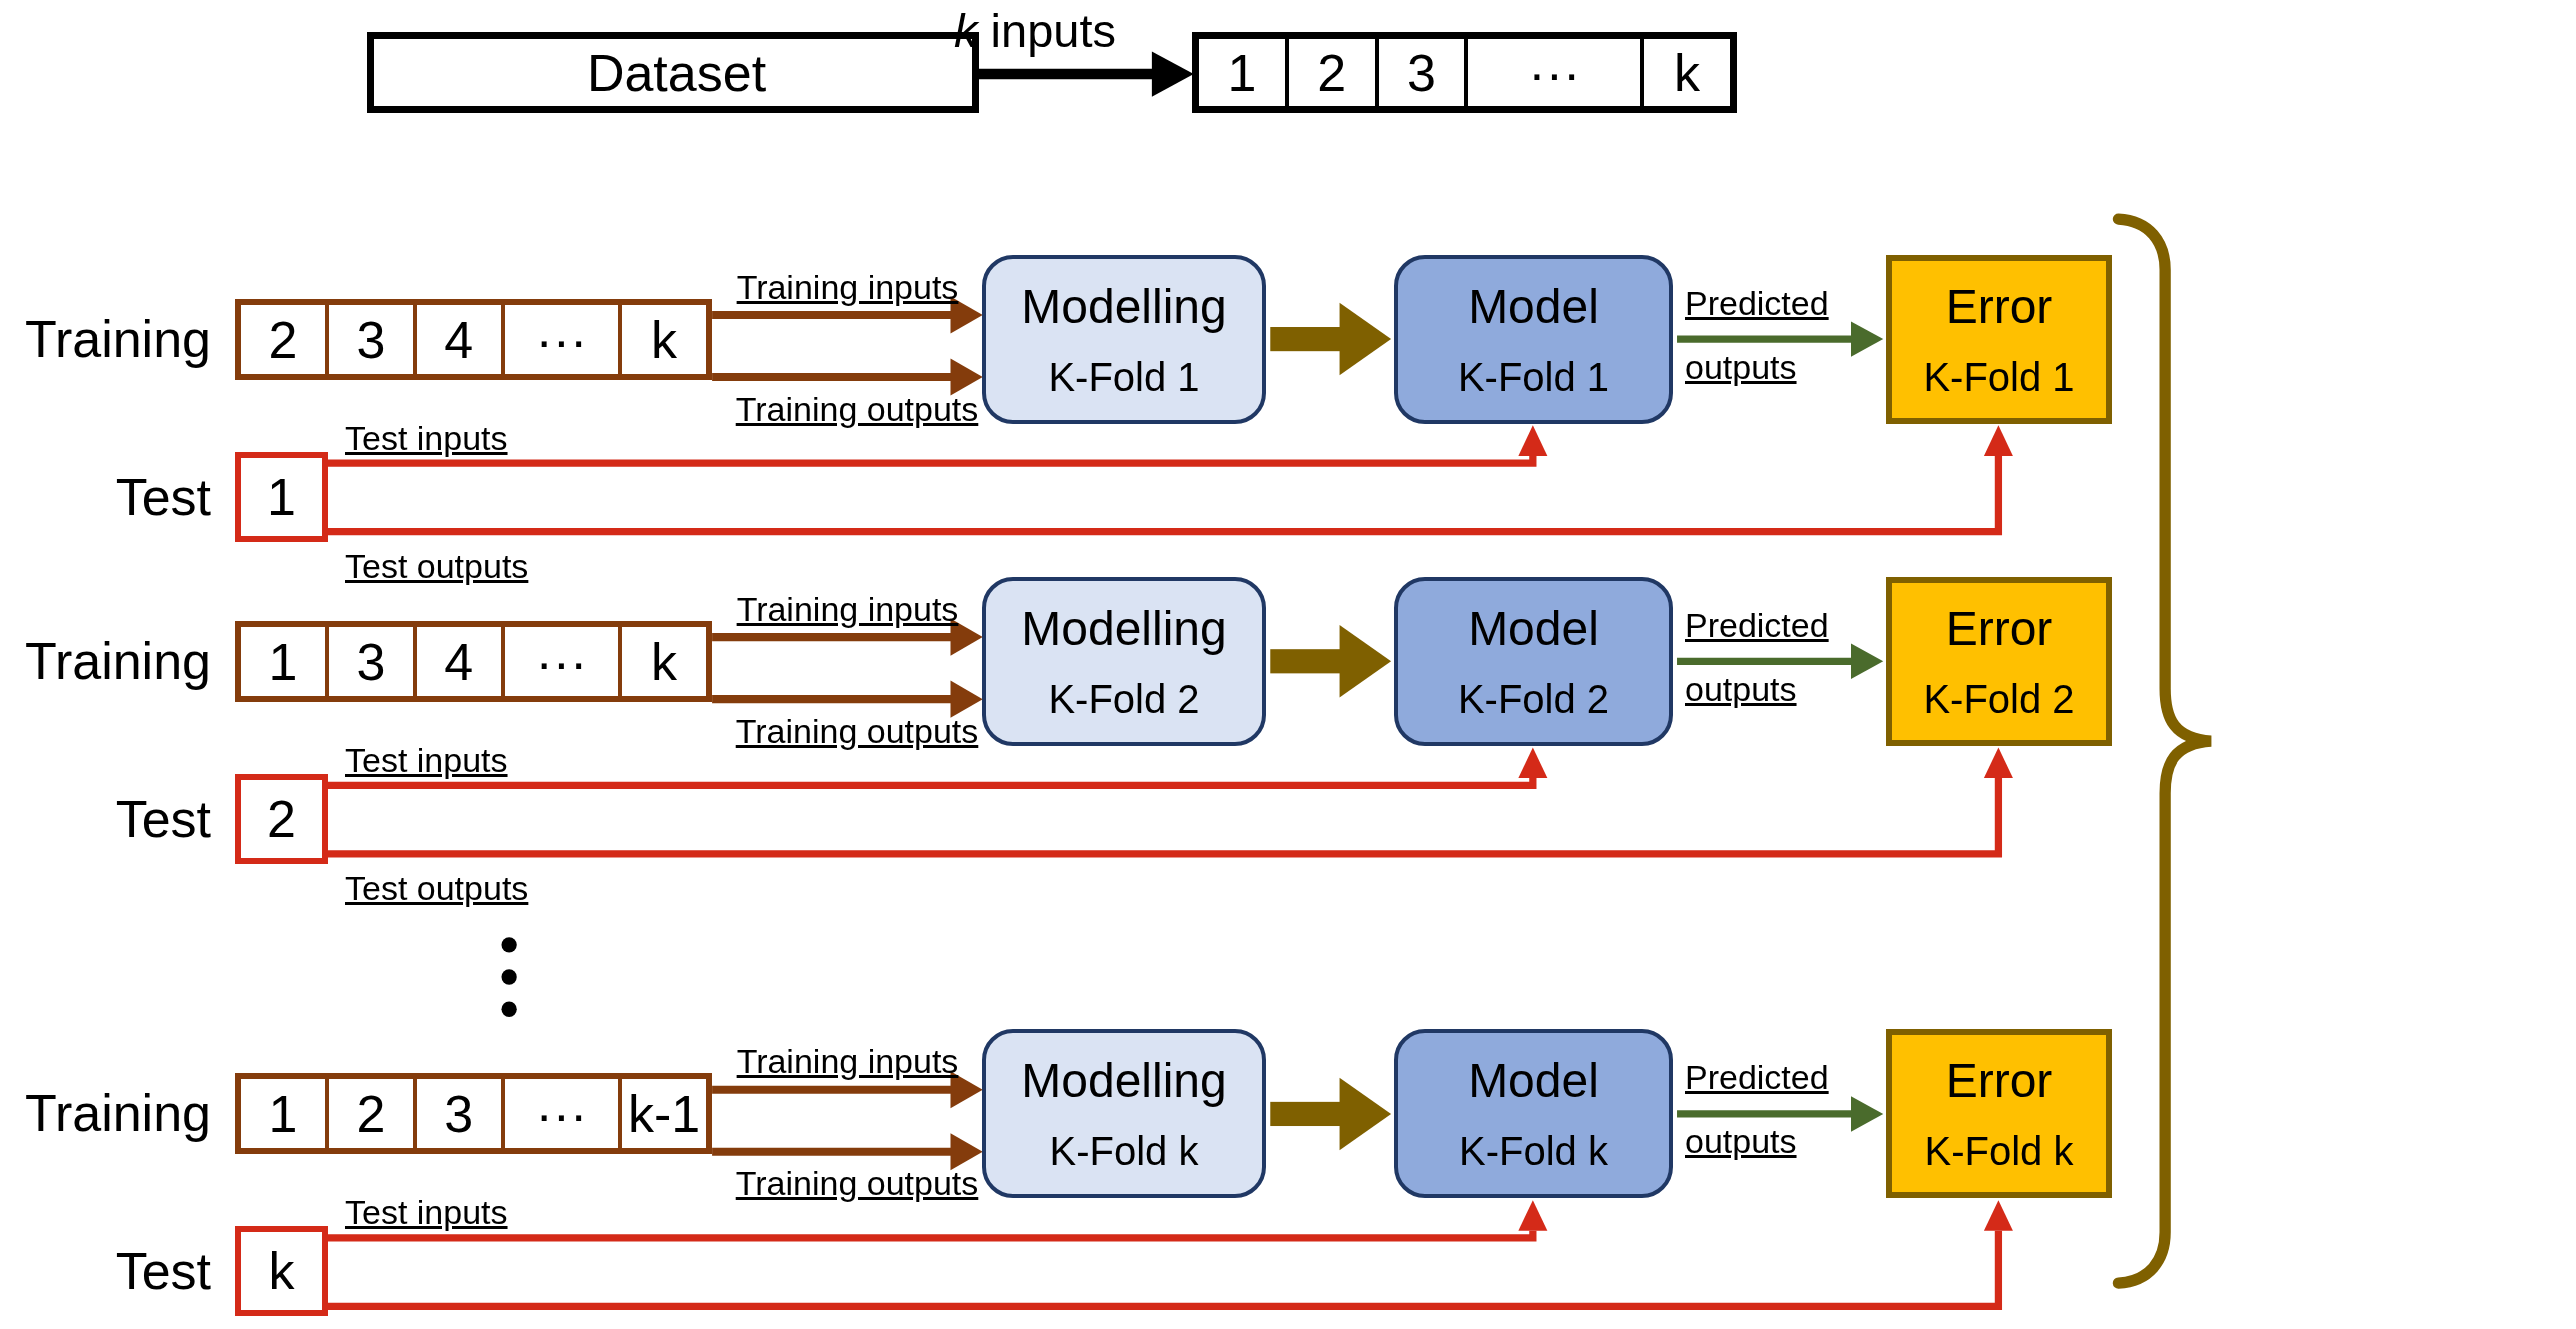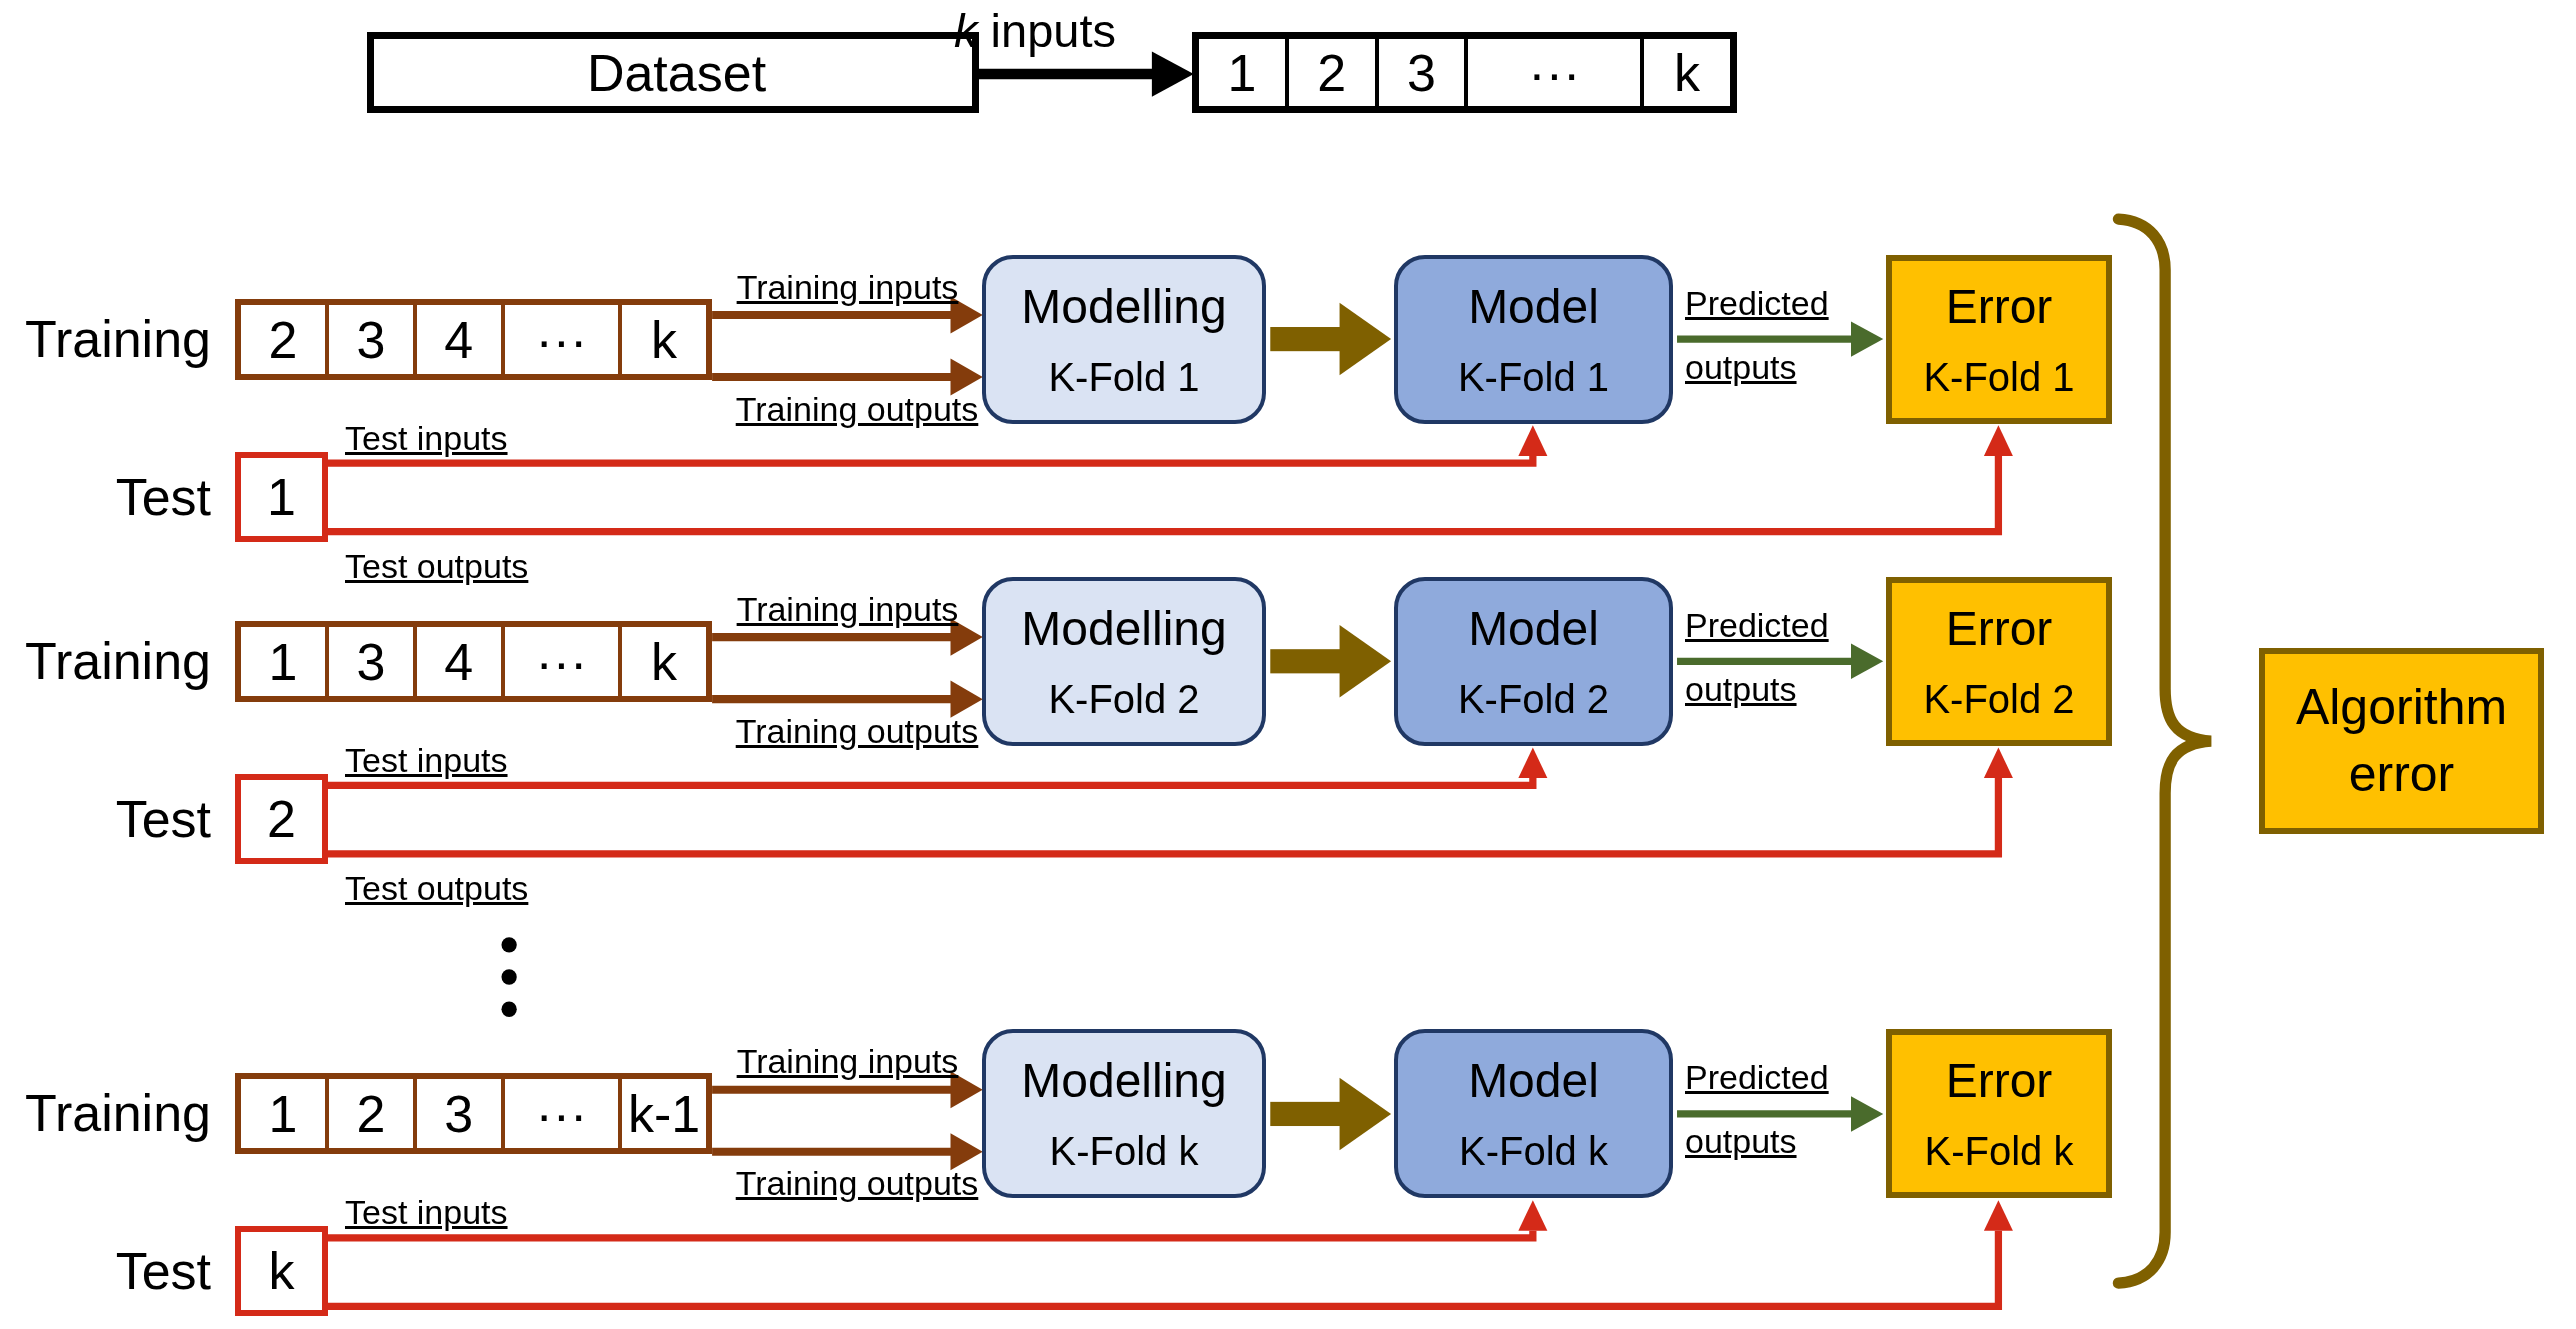--- a/index.html
+++ b/index.html
@@ -220,21 +220,15 @@
       <div class="sub">K-Fold k</div>
     </div>
     <div class="abs biglabel rightlab" style="left:0;top:197px;width:211px;height:90px;line-height:90px;">Test</div>
     <div class="abs box redbox" style="left:235px;top:197px;width:93px;height:90px;">
       <div class="biglabel">k</div>
     </div>
     <div class="abs small" style="left:345px;top:164px;">Test inputs</div>
     <div class="abs small" style="left:345px;top:292px;">Test outputs</div>
   </div>
 
-  <div class="abs box errbox" style="left:2259px;top:648px;width:285px;height:186px;">
-    <div class="algtext">
-      <div>Algorithm</div>
-      <div>error</div>
-    </div>
-  </div>
 
 </div>
 
 
 </body></html>

